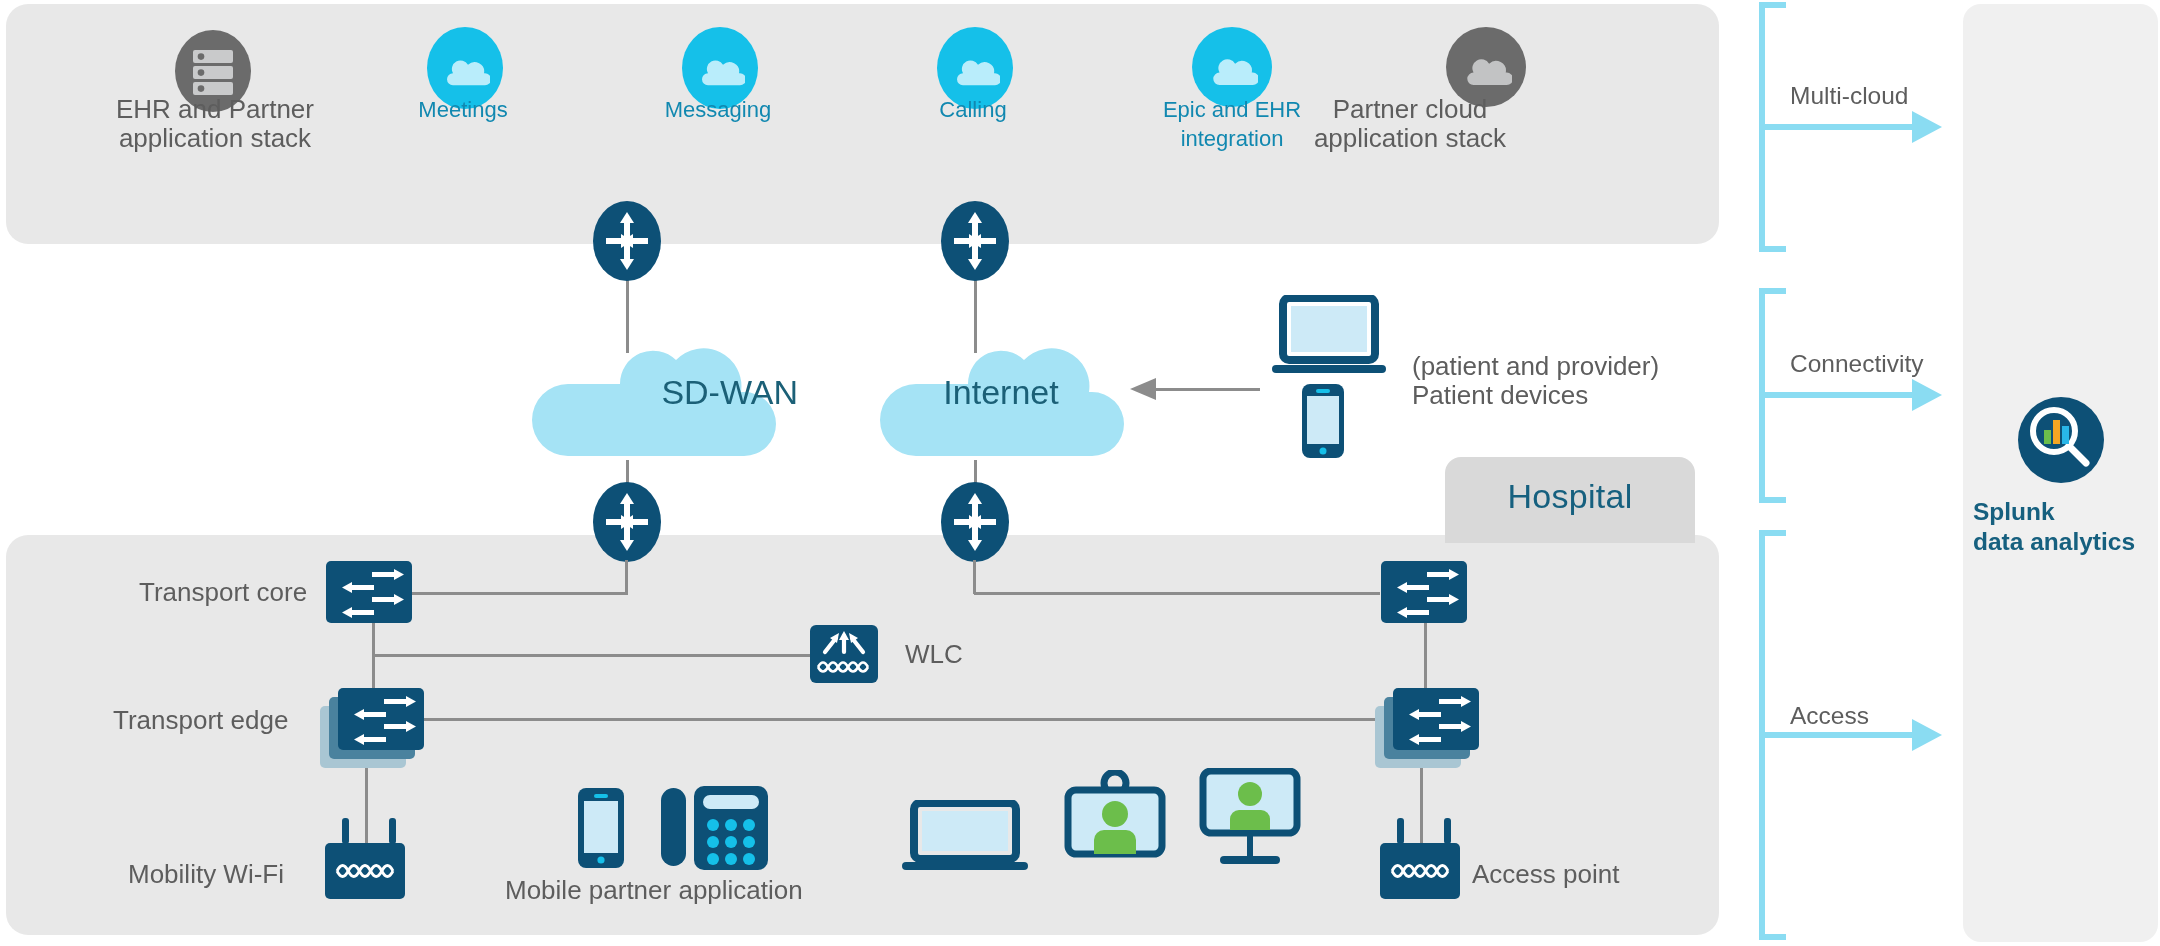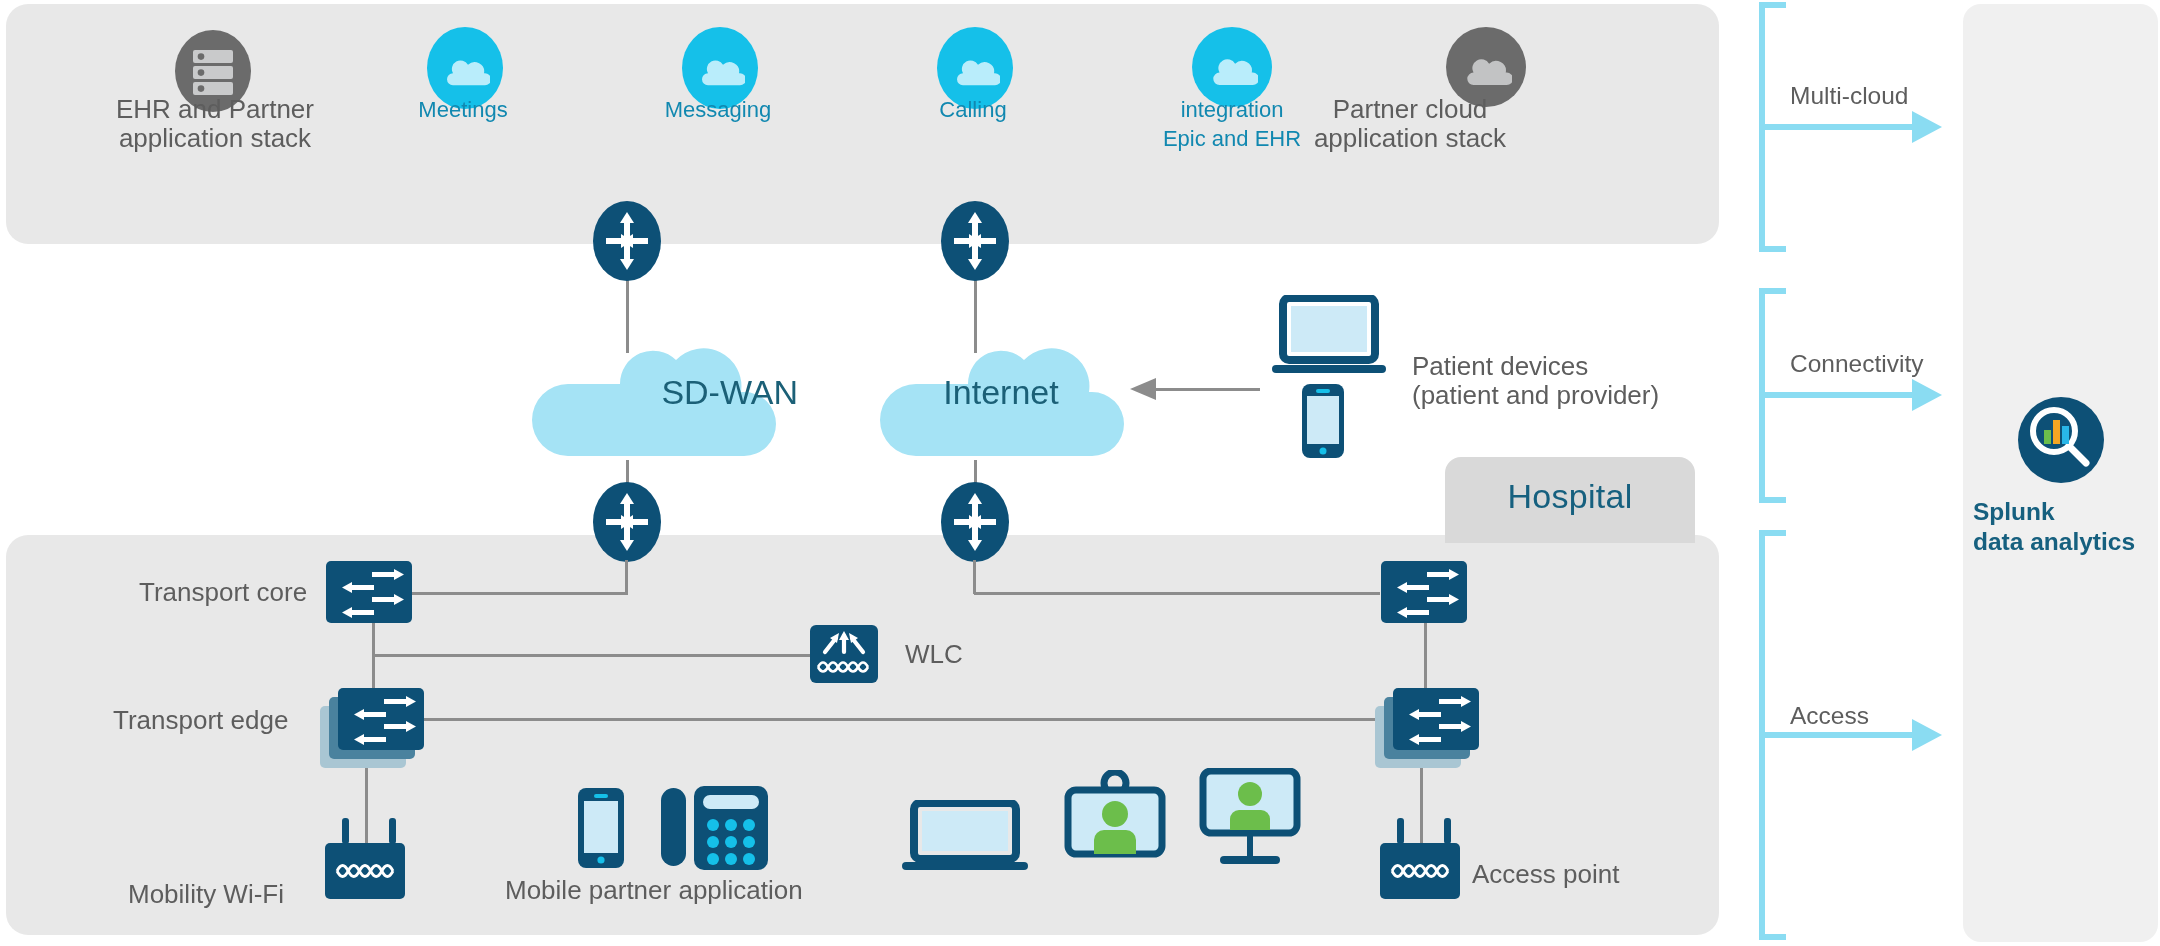--- a/index.html
+++ b/index.html
@@ -121,22 +121,22 @@
   </div>
 
   <div class="abs" style="left:1192px;top:27px;">
     <div class="appicon app-cyan abs" style="left:0;top:0;width:80px;height:80px;">
       <svg class="cloudglyph" width="52" height="36" viewBox="0 0 50 34">
         <path d="M13 33 H45 a6 6 0 0 0 0-12 h-1 a9.5 9.5 0 0 0 -16-8.5 A8 8 0 0 0 13 21 a6 6 0 0 0 0 12 Z" fill="#b9edfb"></path>
       </svg>
     </div>
   </div>
   <div class="abs lbl-blue ctr" style="left:1032px;top:95px;width:400px;">
+    <div>Epic and EHR</div>
     <div>integration</div>
-    <div>Epic and EHR</div>
   </div>
 
   <div class="abs" style="left:1446px;top:27px;">
     <div class="appicon app-gray abs" style="left:0;top:0;width:80px;height:80px;">
       <svg class="cloudglyph" width="52" height="36" viewBox="0 0 50 34">
         <path d="M13 33 H45 a6 6 0 0 0 0-12 h-1 a9.5 9.5 0 0 0 -16-8.5 A8 8 0 0 0 13 21 a6 6 0 0 0 0 12 Z" fill="#c2c3c4"></path>
       </svg>
     </div>
   </div>
   <div class="abs lbl ctr" style="left:1210px;top:95px;width:400px;">
@@ -236,22 +236,22 @@
     </svg>
   </div>
 
   <div class="abs ln lnh" style="left:1152px;top:388px;width:108px;"></div>
   <div class="abs" style="left:1130px;top:377px;">
     <svg width="28" height="24" viewBox="0 0 28 24">
         <polygon points="0,12 26,1 26,23" fill="#8c8c8c"></polygon>
       </svg>
   </div>
   <div class="abs lbl" style="left:1412px;top:352px;width:320px;">
+    <div>(patient and provider)</div>
     <div>Patient devices</div>
-    <div>(patient and provider)</div>
   </div>
 
   <div class="abs ln lnh" style="left:363px;top:592px;width:265px;"></div>
   <div class="abs ln lnv" style="left:625px;top:560px;height:34px;"></div>
   <div class="abs ln lnh" style="left:974px;top:592px;width:406px;"></div>
   <div class="abs ln lnv" style="left:973px;top:560px;height:34px;"></div>
 
   <div class="abs ln lnv" style="left:372px;top:620px;height:100px;"></div>
 
   <div class="abs ln lnv" style="left:1424px;top:620px;height:100px;"></div>
@@ -342,21 +342,21 @@
         <polygon points="39,8 48,13 41,18"></polygon>
       </g>
       <g stroke="#ffffff" stroke-width="2.6" fill="none">
         <path d="M8 42 q5 -9 10 0 q5 9 10 0 q5 -9 10 0 q5 9 10 0 q5 -9 10 0"></path>
         <path d="M8 42 q5 9 10 0 q5 -9 10 0 q5 9 10 0 q5 -9 10 0 q5 9 10 0"></path>
       </g>
     </svg>
   </div>
   <div class="abs lbl" style="left:905px;top:640px;">WLC</div>
 
-  <div class="abs lbl" style="left:128px;top:860px;margin-top:20px;">Mobility Wi-Fi</div>
+  <div class="abs lbl" style="left:128px;top:860px;">Mobility Wi-Fi</div>
   <div class="abs ant" style="left:342px;top:818px;"></div>
   <div class="abs ant" style="left:389px;top:818px;"></div>
   <div class="abs ap" style="left:325px;top:843px;">
     <svg width="80" height="56" viewBox="0 0 80 56">
       <g stroke="#ffffff" stroke-width="2.8" fill="none">
         <path d="M12 28 q5.6 -11 11.2 0 q5.6 11 11.2 0 q5.6 -11 11.2 0 q5.6 11 11.2 0 q5.6 -11 11.2 0"></path>
         <path d="M12 28 q5.6 11 11.2 0 q5.6 -11 11.2 0 q5.6 11 11.2 0 q5.6 -11 11.2 0 q5.6 11 11.2 0"></path>
       </g>
     </svg>
   </div>

